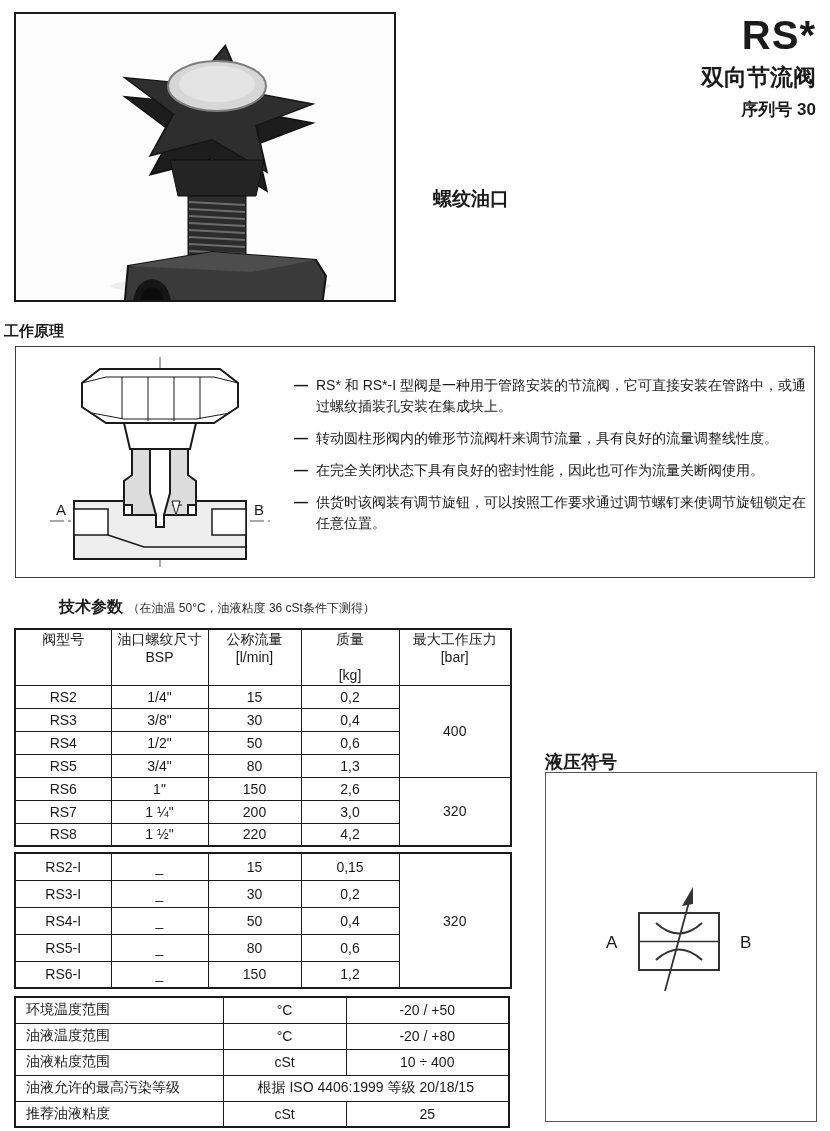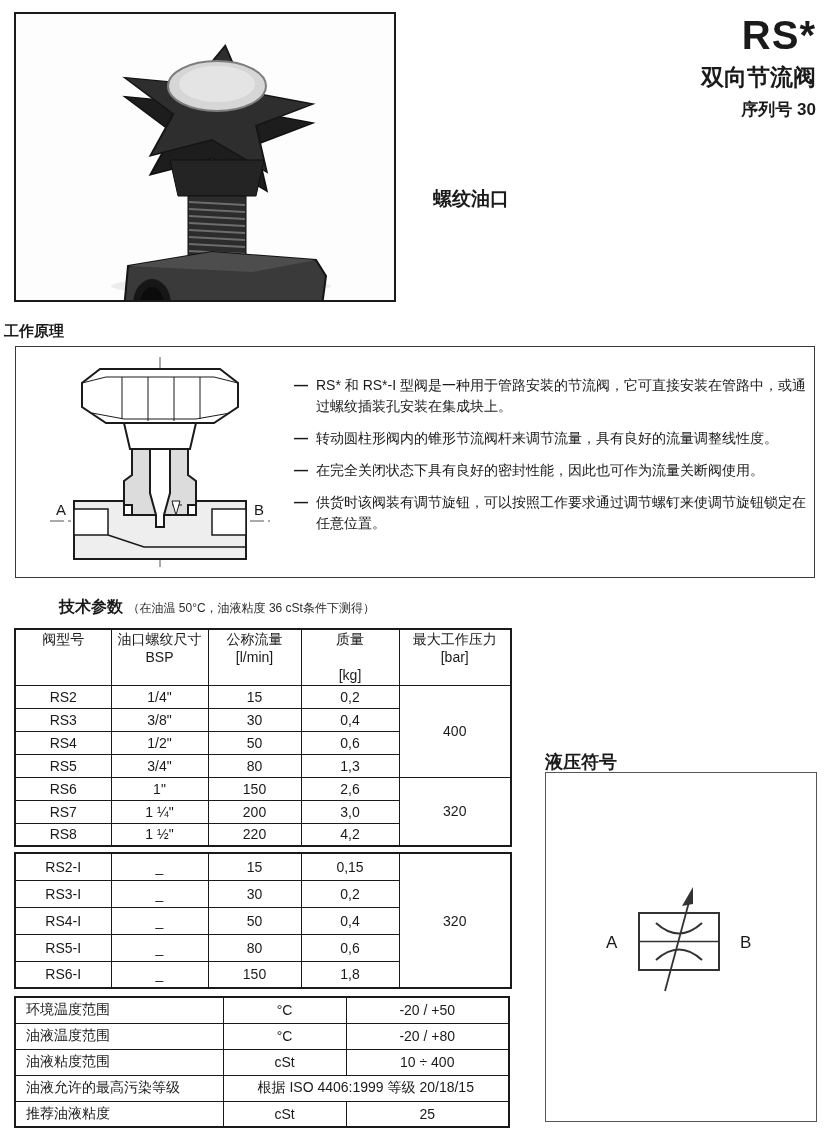--- a/index.html
+++ b/index.html
@@ -255,21 +255,21 @@
   <tr>
     <td>RS5-I</td>
     <td>_</td>
     <td>80</td>
     <td>0,6</td>
   </tr>
   <tr>
     <td>RS6-I</td>
     <td>_</td>
     <td>150</td>
-    <td>1,8</td>
+    <td>1,2</td>
   </tr>
 </tbody>
   </table>
 
 <table id="cond-table">
   <colgroup>
       <col style="width:208px">
       <col style="width:123px">
       <col style="width:163px">
     </colgroup>

